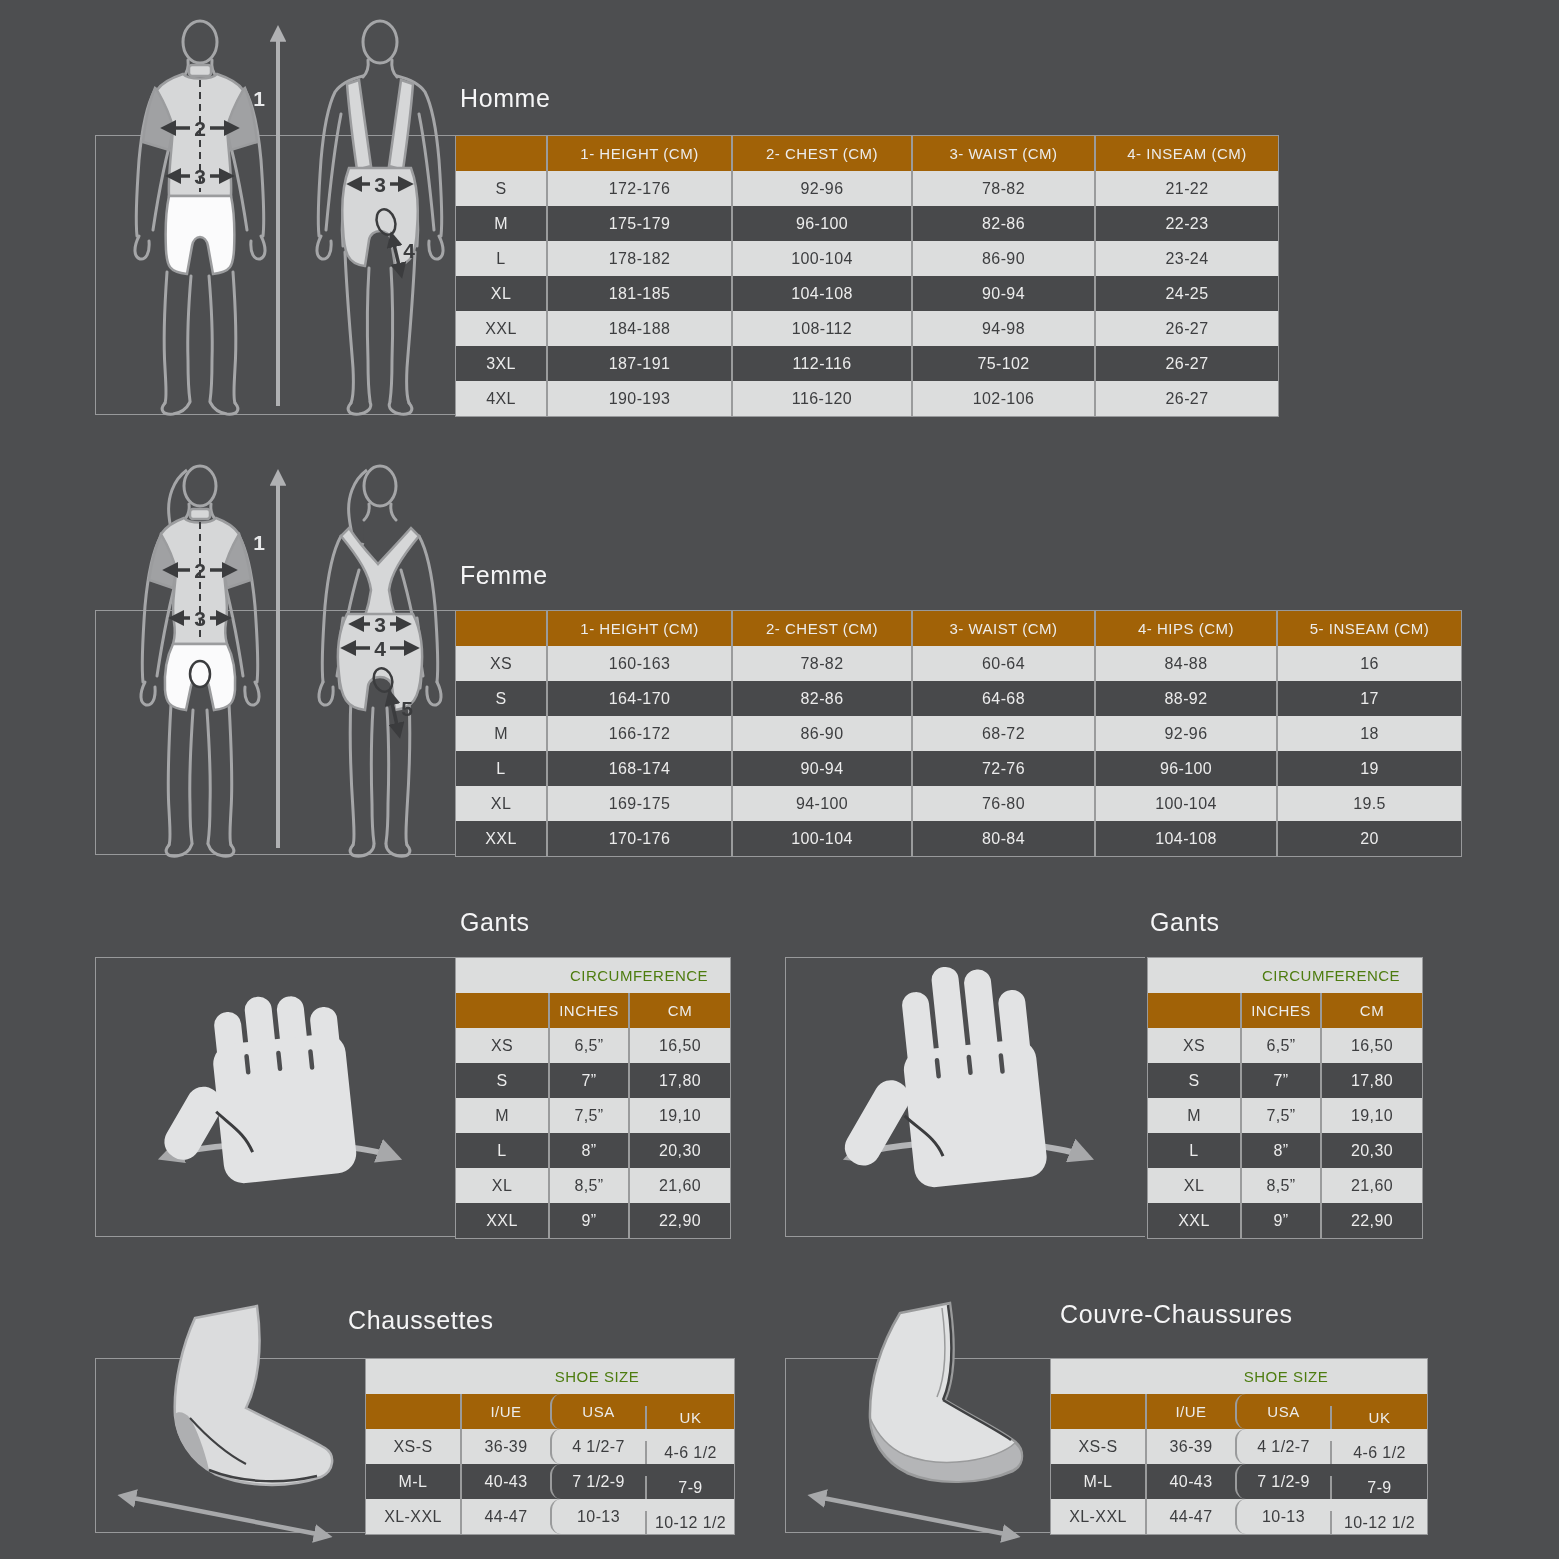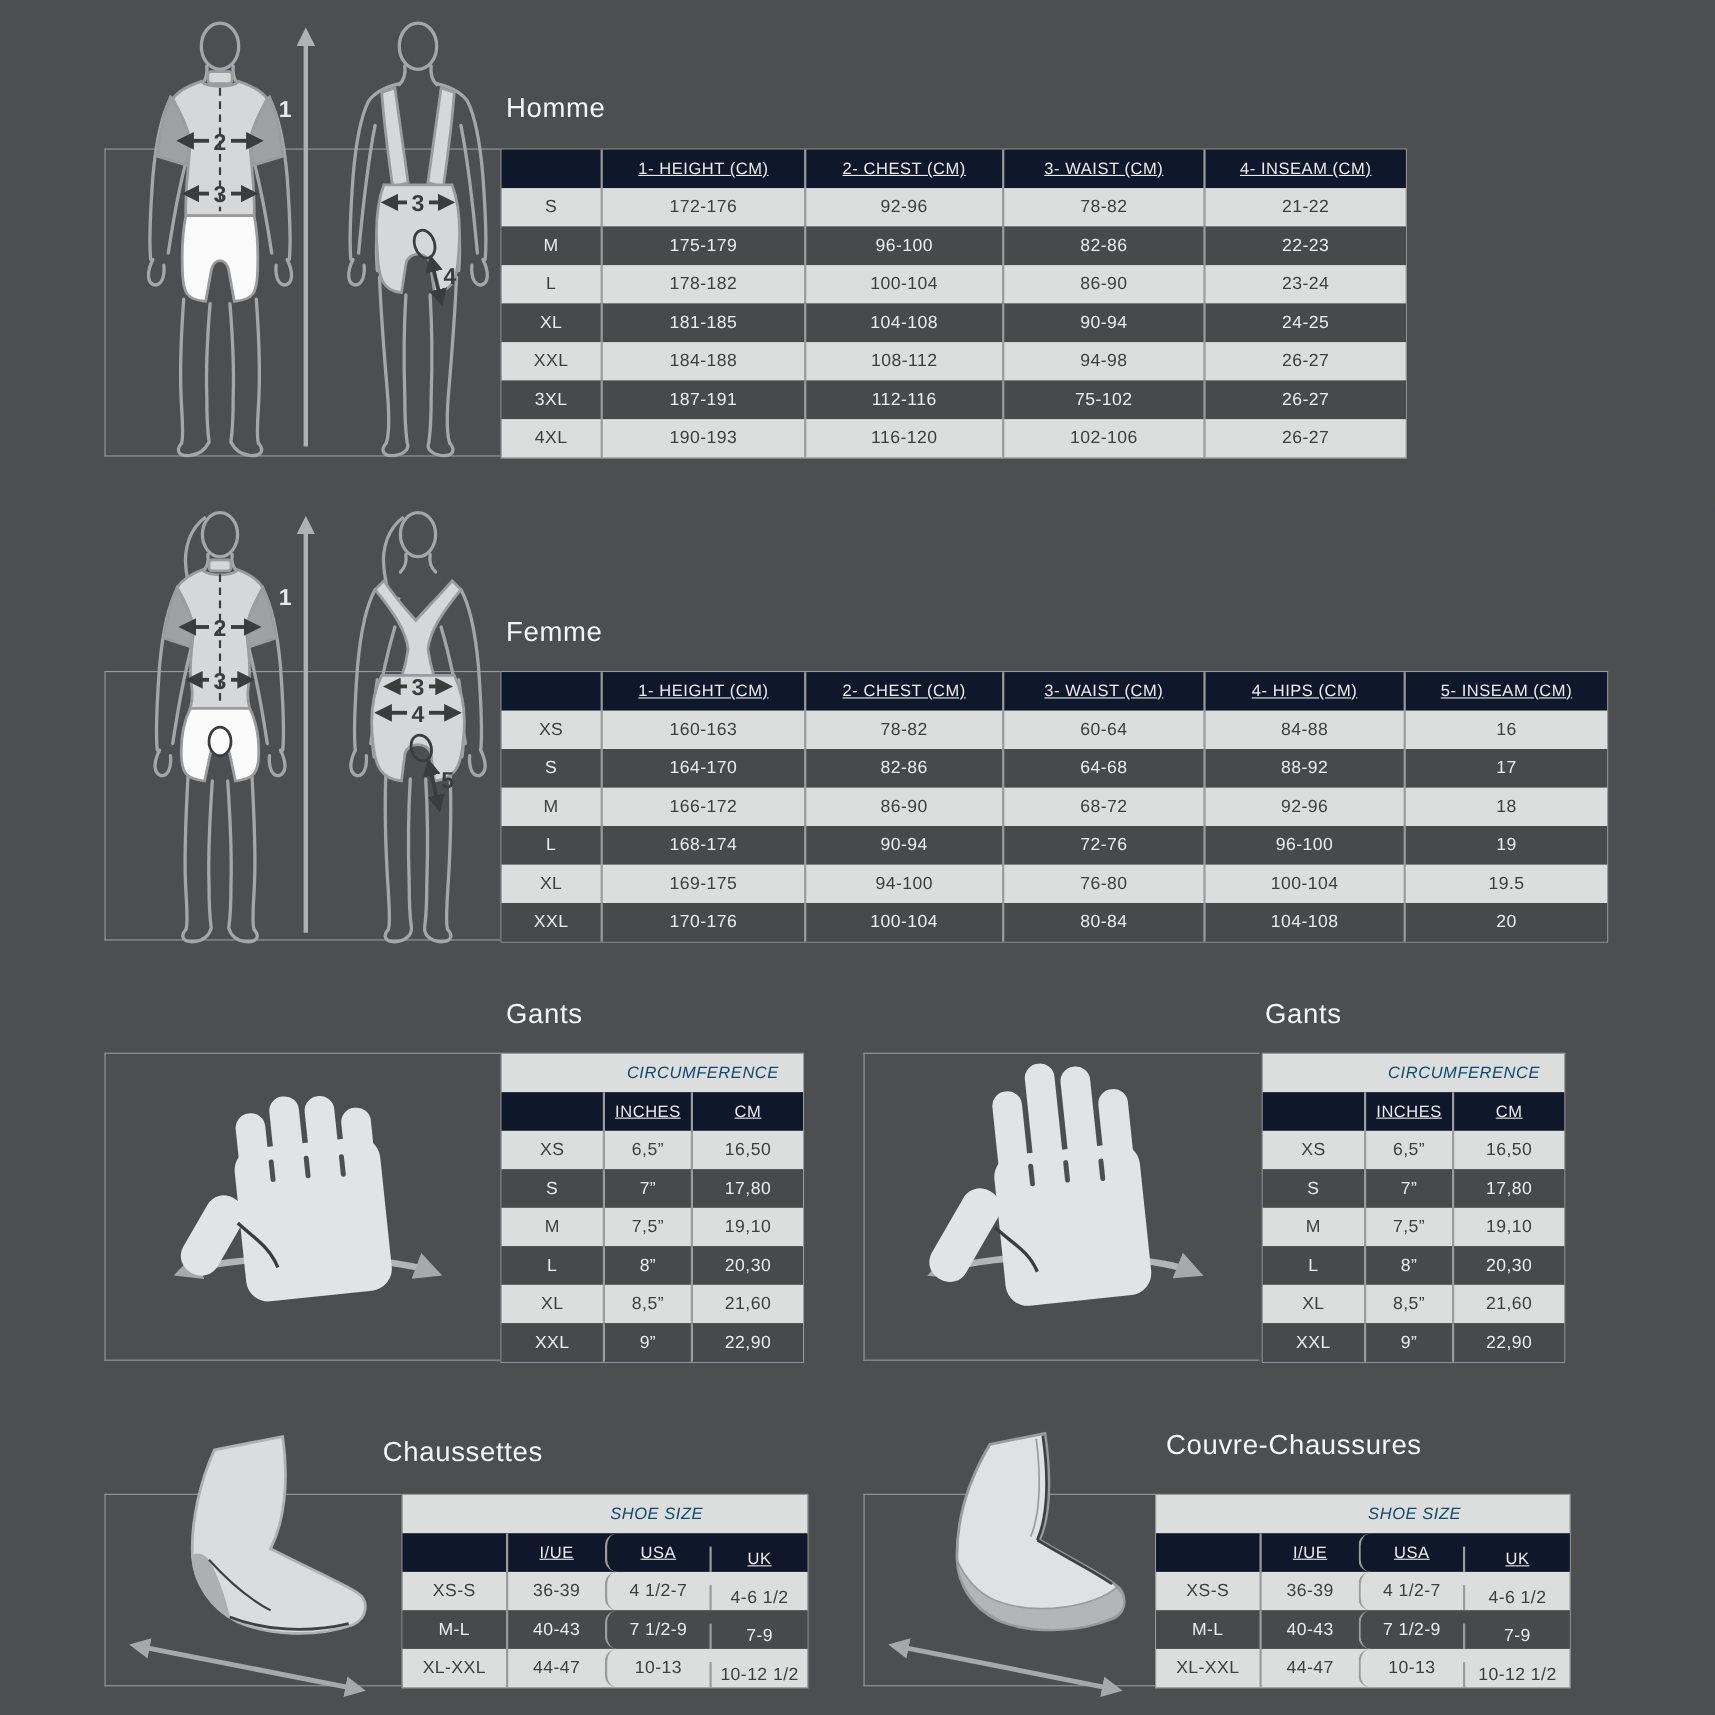--- a/index.html
+++ b/index.html
@@ -27,22 +27,22 @@
   }
   .tbody{display:contents;}
   .tr{display:flex;height:35px;flex:none;}
   .td{
     box-sizing:border-box;display:flex;align-items:center;justify-content:center;
     font-size:16px;letter-spacing:.4px;white-space:nowrap;overflow:hidden;
   }
   .td + .td{border-left:2px solid #9a9b9c;}
   .td.merge{border-left:none;}
   .head .td{font-size:15px;font-weight:500;letter-spacing:.5px;}
-  .r-light{background:#dcdddd;color:#0c4a6e;font-style:italic;}
-  .r-dark{background:#0f172a;color:#ececec;text-decoration:underline;}
+  .r-light{background:#dcdddd;color:#4d7c0f;}
+  .r-dark{background:#a16207;color:#ececec;}
   .tbody .tr:nth-of-type(odd){background:#dcdddd;color:#3d3e40;}
   .tbody .tr:nth-of-type(even){background:#48494b;color:#ececec;}
   
   .tbl-homme{width:824px;}
   .tbl-homme .c0{width:90px;}  .tbl-homme .c1{width:185px;} .tbl-homme .c2{width:180px;}
   .tbl-homme .c3{width:183px;} .tbl-homme .c4{flex:1;}
   .tbl-femme{width:1007px;}
   .tbl-femme .c0{width:90px;}  .tbl-femme .c1{width:185px;} .tbl-femme .c2{width:180px;}
   .tbl-femme .c3{width:183px;} .tbl-femme .c4{width:182px;} .tbl-femme .c5{flex:1;}
   .tbl-gants{width:276px;}

